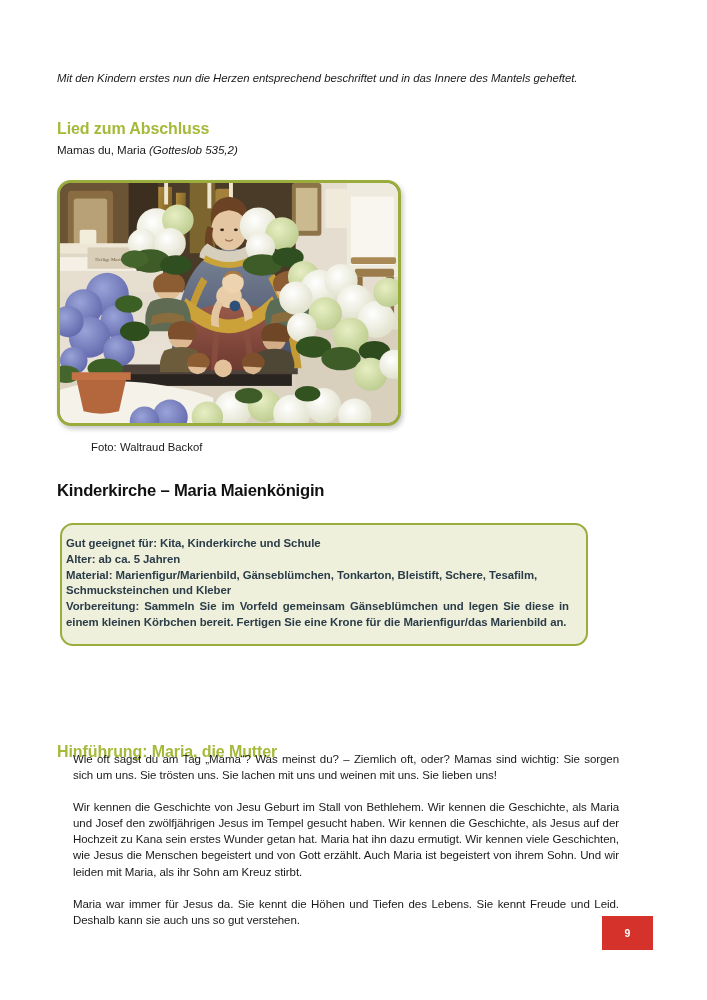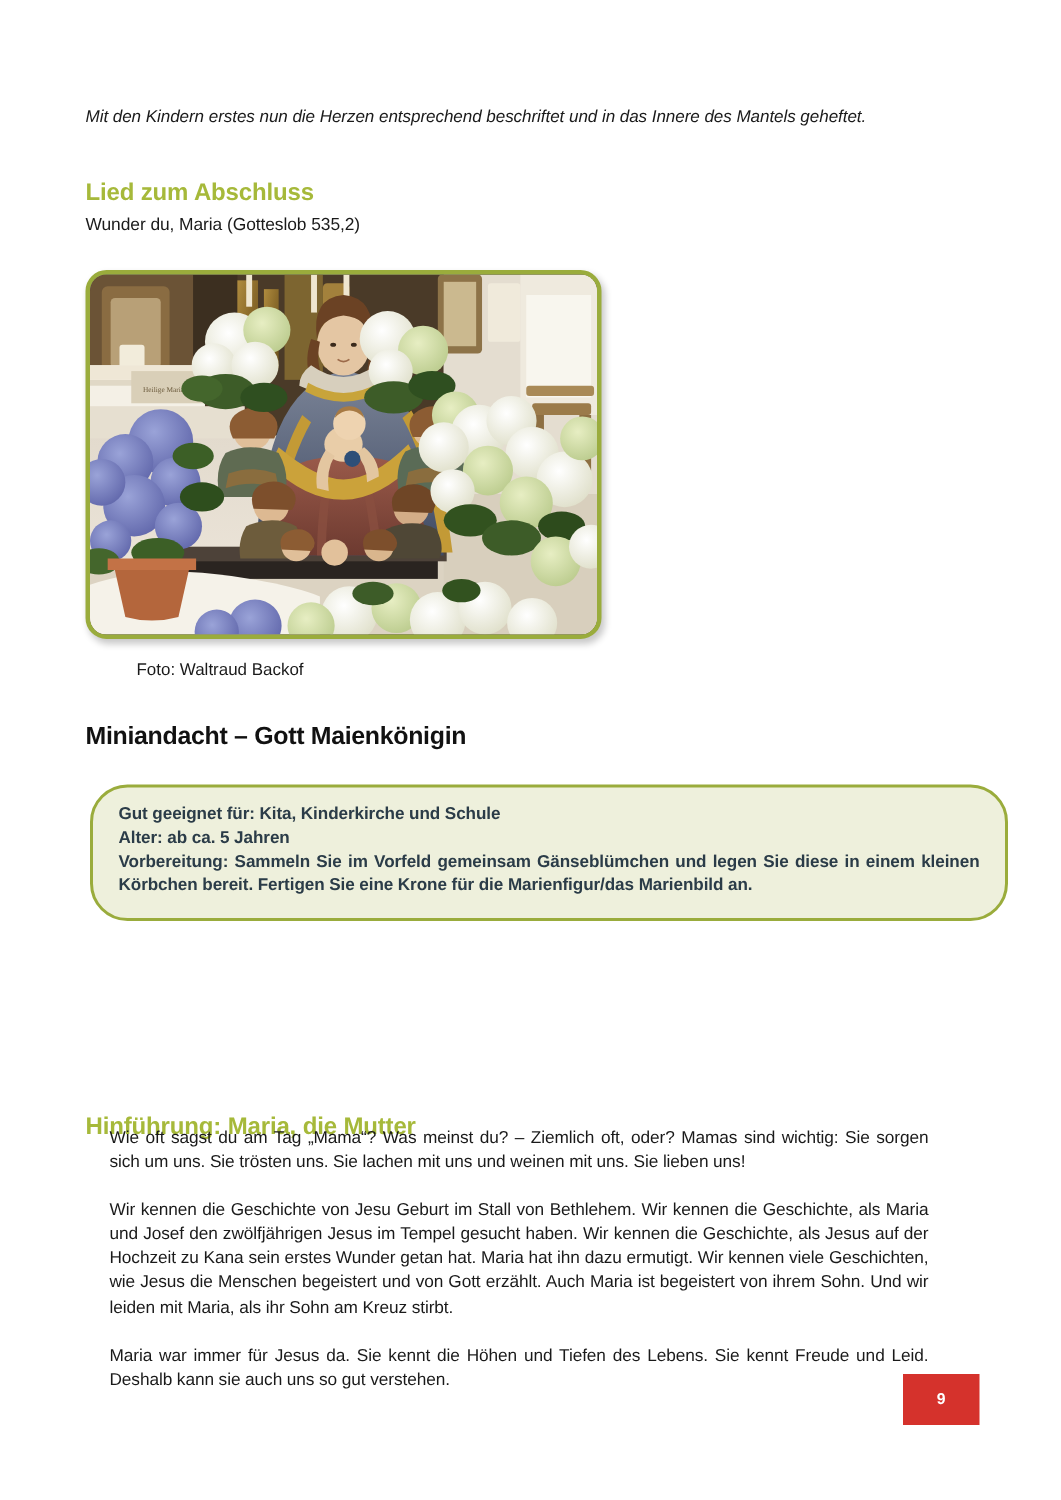--- a/index.html
+++ b/index.html
@@ -44,20 +44,21 @@
 
   .song-line {
     position: absolute;
     left: 57px;
     top: 143px;
     font-size: 11.6px;
     color: #1a1a1a;
     letter-spacing: -0.05px;
   }
   .song-line .ref {
+    font-style: italic;
   }
 
   
   .photo-frame {
     position: absolute;
     left: 57px;
     top: 180px;
     width: 344px;
     height: 246px;
     border: 3px solid #9aac3c;
@@ -93,26 +94,26 @@
     font-weight: bold;
     color: #111111;
     letter-spacing: -0.2px;
   }
 
   
   .info-box {
     position: absolute;
     left: 60px;
     top: 523px;
-    width: 612px;
+    width: 528px;
     box-sizing: border-box;
     background: #eef0dc;
     border: 2px solid #9aac3c;
-    border-radius: 25px;
-    padding: 11px 17px 13px 17px;
+    border-radius: 13px;
+    padding: 11px 17px 13px 4px;
   }
   .info-box .line {
     font-weight: bold;
     font-size: 11.4px;
     line-height: 15.8px;
     color: #2b3c48;
     letter-spacing: -0.05px;
   }
   .info-box .line.justified {
     text-align: justify;
@@ -158,21 +159,21 @@
 </head>
 <body>
 
 <div class="page">
 
   <div class="intro-note">Mit den Kindern erstes nun die Herzen entsprechend beschriftet und in das Innere des Mantels geheftet.</div>
 
   <div class="green-heading lied">Lied zum Abschluss</div>
 
   <div class="song-line">
-    <span>Wunder du, Maria </span><span class="ref">(Gotteslob 535,2)</span>
+    <span>Mamas du, Maria </span><span class="ref">(Gotteslob 535,2)</span>
   </div>
 
   <div class="photo-frame">
     <div class="photo-inner">
       <svg class="photo-svg" viewBox="0 0 344 246" preserveAspectRatio="none">
         <defs>
           <linearGradient id="wallG" x1="0" y1="0" x2="0" y2="1">
             <stop offset="0" stop-color="#d8cfc0"></stop>
             <stop offset="1" stop-color="#efe8dd"></stop>
           </linearGradient>
@@ -377,25 +378,26 @@
           <ellipse cx="252" cy="216" rx="13" ry="8" fill="#32521f"></ellipse>
         </g>
 
         <rect x="0" y="0" width="344" height="246" fill="none"></rect>
       </svg>
     </div>
   </div>
 
   <div class="photo-caption">Foto: Waltraud Backof</div>
 
-  <div class="section-title">Miniandacht – Gott Maienkönigin</div>
+  <div class="section-title">Kinderkirche – Maria Maienkönigin</div>
 
   <div class="info-box">
     <div class="line">Gut geeignet für: Kita, Kinderkirche und Schule</div>
     <div class="line">Alter: ab ca. 5 Jahren</div>
+    <div class="line">Material: Marienfigur/Marienbild, Gänseblümchen, Tonkarton, Bleistift, Schere, Tesafilm, Schmucksteinchen und Kleber</div>
     <div class="line justified">Vorbereitung: Sammeln Sie im Vorfeld gemeinsam Gänseblümchen und legen Sie diese in einem kleinen Körbchen bereit. Fertigen Sie eine Krone für die Marienfigur/das Marienbild an.</div>
   </div>
 
   <div class="green-heading hinfuehrung">Hinführung: Maria, die Mutter</div>
 
   <div class="body-text">
     <p>Wie oft sagst du am Tag „Mama“? Was meinst du? – Ziemlich oft, oder? Mamas sind wichtig: Sie sorgen sich um uns. Sie trösten uns. Sie lachen mit uns und weinen mit uns. Sie lieben uns!</p>
     <p>Wir kennen die Geschichte von Jesu Geburt im Stall von Bethlehem. Wir kennen die Geschichte, als Maria und Josef den zwölfjährigen Jesus im Tempel gesucht haben. Wir kennen die Geschichte, als Jesus auf der Hochzeit zu Kana sein erstes Wunder getan hat. Maria hat ihn dazu ermutigt. Wir kennen viele Geschichten, wie Jesus die Menschen begeistert und von Gott erzählt. Auch Maria ist begeistert von ihrem Sohn. Und wir leiden mit Maria, als ihr Sohn am Kreuz stirbt.</p>
     <p>Maria war immer für Jesus da. Sie kennt die Höhen und Tiefen des Lebens. Sie kennt Freude und Leid. Deshalb kann sie auch uns so gut verstehen.</p>
   </div>

